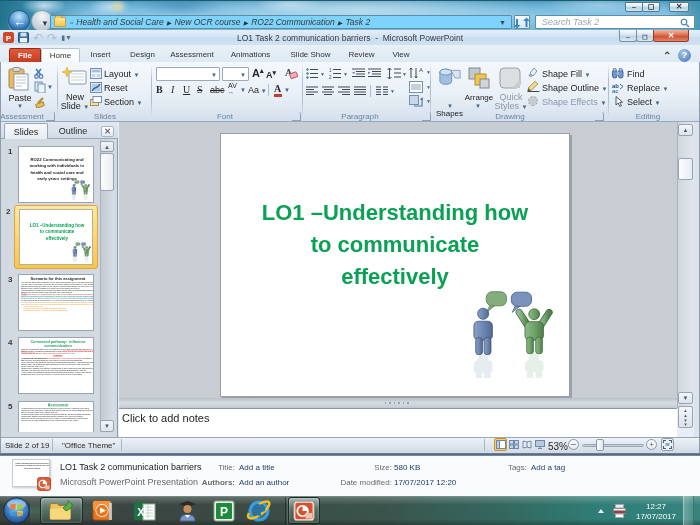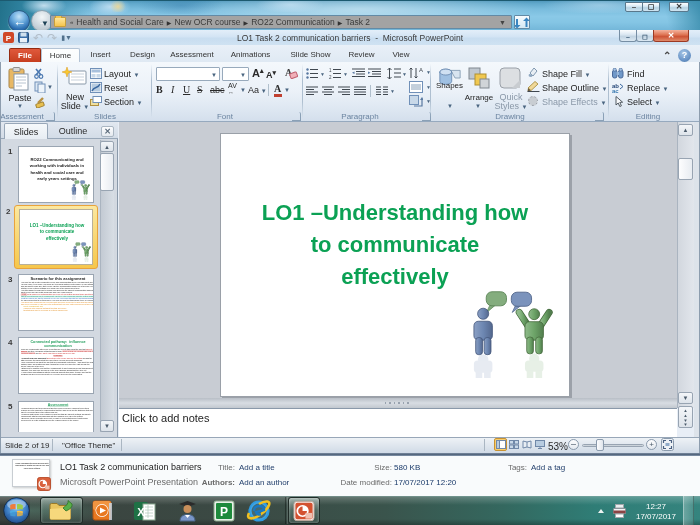--- a/index.html
+++ b/index.html
@@ -27,22 +27,22 @@
 .backbtn { left:8px; top:10px; width:22px; height:22px; border-radius:50%;
   background:radial-gradient(circle at 50% 28%,#c2e2f8 0%,#68a9dc 40%,#2a6cb0 72%,#1d5390 100%);
   border:1px solid #2a5a84; box-shadow:0 1px 1px rgba(255,255,255,.5); }
 .backbtn:after { content:"\2190"; position:absolute; left:4px; top:3px; color:#fff; font-size:13px; font-weight:bold; }
 .fwdbtn { left:31px; top:10px; width:22px; height:22px; border-radius:50%;
   background:radial-gradient(circle at 50% 30%,#f2f6f8 0%,#ccd6dd 55%,#aab8c2 100%);
   border:1px solid #8fa3b0; }
 .fwdbtn:after { content:"\2192"; position:absolute; left:6px; top:3px; color:#fff; font-size:12px; font-weight:bold; }
 .navdrop { left:41px; top:19px; font-size:8px; color:#1e4256; }
 
-#addr { left:50px; top:15px; width:462px; height:14px; background:#a3a3a3; border:1px solid #638aa5; border-radius:1px;
-  display:flex; align-items:center; font-size:9px; color:#1e1e1e; overflow:hidden; }
+#addr { left:50px; top:15px; width:462px; height:14px; background:#7dd3fc; border:1px solid #638aa5; border-radius:1px;
+  display:flex; align-items:center; font-size:9px; color:#1e1e1e; overflow:hidden;font-style:italic; }
 #addr .folder { width:12px; height:10px; margin:0 2px 0 3px; position:relative; flex:none;
   background:linear-gradient(180deg,#ffe69a,#f5c54e); border:1px solid #c89f3a; border-radius:1px; }
 #addr .folder:before { content:""; position:absolute; left:0; top:-3px; width:5px; height:2px;
   background:#f5c54e; border:1px solid #c89f3a; border-bottom:none; border-radius:1px 1px 0 0; }
 #addr .crumb { padding:0 1px; white-space:nowrap; font-size:8.5px; color:#3a3a3a; }
 #addr .sep { color:#333; font-size:6px; padding:0 2px; }
 #addr .dd { margin-left:auto; margin-right:5px; color:#444; font-size:7px; }
 #refresh { left:514px; top:15px; width:16px; height:14px; background:linear-gradient(180deg,#f6fbfe,#d4e8f3);
   border:1px solid #638aa5; border-radius:1px; color:#2f7fae; font-size:10px; text-align:center; line-height:13px; }
 #search { left:535px; top:15px; width:160px; height:14px; background:#fff; border:1px solid #638aa5; border-radius:1px;
@@ -122,20 +122,24 @@
       <span class="sep">▶</span>
     <span class="crumb">RO22 Communication</span>
       <span class="sep">▶</span>
     <span class="crumb">Task 2</span>
     <span class="dd">▼</span>
   </div>
   <div id="refresh" class="abs"><svg width="14" height="12" viewBox="0 0 14 12" style="margin-top:1px;">
         <path d="M4 10 L4 4 L1.5 4 L5 0.5 L8.5 4 L6 4 L6 10 Z" fill="#3a85c0" transform="translate(6.5,0)"></path>
         <path d="M4 10 L4 4 L1.5 4 L5 0.5 L8.5 4 L6 4 L6 10 Z" fill="#3a85c0" transform="rotate(180 4 6) translate(1,0)"></path>
       </svg></div>
+  <div id="search" class="abs">Search Task 2<svg style="position:absolute;right:4px;top:2px;" width="10" height="10" viewBox="0 0 10 10">
+        <circle cx="4" cy="4" r="2.8" fill="none" stroke="#4a87b8" stroke-width="1.2"></circle>
+        <line x1="6.2" y1="6.2" x2="9" y2="9" stroke="#4a87b8" stroke-width="1.4"></line>
+      </svg></div>
 
   <div id="pptbg" class="abs"></div>
   <div id="ppt-title" class="abs">
     <div class="title">LO1 Task 2 communication barriers&nbsp; -&nbsp; Microsoft PowerPoint</div>
   </div>
   <div id="qat" class="abs">
     <svg class="q" width="11" height="11">
         <rect x="0" y="0" width="11" height="11" rx="2" fill="#d04727"></rect>
         <text x="5.5" y="8.5" font-size="8" font-weight="bold" fill="#fff" text-anchor="middle" font-family="Liberation Sans">P</text>
       </svg>
@@ -319,21 +323,21 @@
   <div class="glabel" style="left:320px;width:80px;">Paragraph</div>
   <div class="dlg" style="left:422px;"></div>
   <div class="gsep" style="left:430px;"></div>
 
   <svg class="abs" style="left:439px;top:67px;" width="22" height="22" viewBox="0 0 26 24">
     <path d="M14 3 L25 3 L25 12 L19 12 Z" fill="#d8e4f0" stroke="#8098b0"></path>
     <ellipse cx="8" cy="5" rx="7" ry="3.5" fill="#b8d0ea" stroke="#6888b0"></ellipse>
     <path d="M1 5 V16 A7 3.5 0 0 0 15 16 V5" fill="#9fc0e2" stroke="#6888b0"></path>
     <ellipse cx="8" cy="5" rx="7" ry="3.5" fill="#cfe0f2" stroke="#6888b0"></ellipse>
   </svg>
-  <div class="rtext" style="left:435px;top:81px;width:29px;text-align:center;font-size:8px;">Shapes</div>
+  <div class="rtext" style="left:435px;top:109px;width:29px;text-align:center;font-size:8px;">Shapes</div>
   <div class="abs" style="left:447px;top:103px;font-size:6px;color:#4a6580;">▼</div>
   <svg class="abs" style="left:467px;top:66px;" width="24" height="24" viewBox="0 0 24 24">
     <rect x="2" y="2" width="11" height="11" fill="#c0c8d0" stroke="#808890"></rect>
     <rect x="8" y="8" width="11" height="11" fill="#f0c850" stroke="#b09030"></rect>
     <rect x="13" y="13" width="9" height="9" fill="#d0d4d8" stroke="#808890"></rect>
   </svg>
   <div class="rtext" style="left:461px;top:93px;width:36px;text-align:center;font-size:8px;">Arrange</div>
   <div class="abs" style="left:475px;top:103px;font-size:6px;color:#4a6580;">▼</div>
   <svg class="abs" style="left:498px;top:66px;" width="24" height="24" viewBox="0 0 24 24">
     <rect x="2" y="2" width="20" height="20" rx="4" fill="#dcdfe2" stroke="#9aa0a8"></rect>

